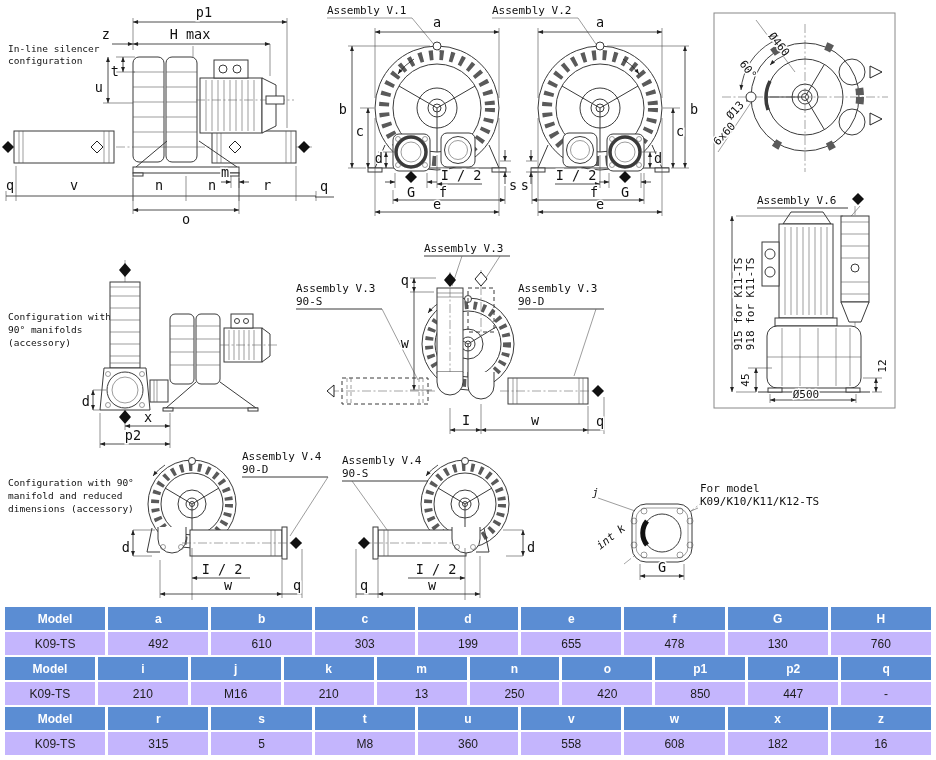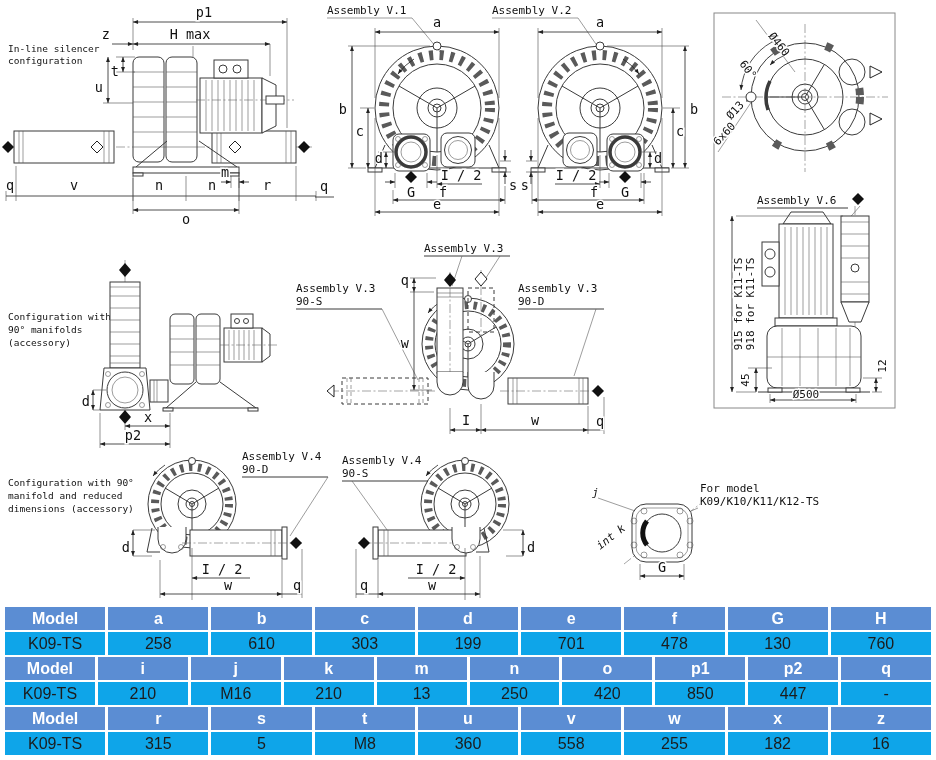--- a/index.html
+++ b/index.html
@@ -23,23 +23,23 @@
   .dm{font-size:11px;paint-order:stroke fill;stroke:#fff;stroke-width:3px}
   .lbl{font-size:11px}
   .cap{font-size:9.5px}
   .it{font-style:italic}
   .mid{text-anchor:middle}
   .end{text-anchor:end}
   
   #dim-table{position:absolute;left:0;top:607px;width:936px;padding:0 5px}
   .trow{display:grid;gap:3px;margin-bottom:2px}
   .trow>div{height:23px;display:flex;align-items:center;justify-content:center;
-    font-family:"Liberation Sans","DejaVu Sans",sans-serif;font-size:16px}
+    font-family:"Liberation Sans","DejaVu Sans",sans-serif;font-size:12px}
   .thead>div{background:#5b8dd3;color:#fff;font-weight:bold}
-  .tdata>div{background:#0ea5e9;color:#1c1c1c}
+  .tdata>div{background:#c4b5fd;color:#1c1c1c}
 </style>
 </head>
 <body>
 
 <div id="stage">
 <svg width="936" height="605" viewBox="0 0 936 605">
 <defs>
 <marker id="me" viewBox="0 0 10 10" refX="9" refY="5" markerWidth="9" markerHeight="7" orient="auto">
           <path d="M0,1.5 L9,5 L0,8.5 Z" fill="#222"></path>
         </marker>
@@ -652,25 +652,25 @@
         <div>b</div>
         <div>c</div>
         <div>d</div>
         <div>e</div>
         <div>f</div>
         <div>G</div>
         <div>H</div>
       </div>
       <div class="trow tdata" style="grid-template-columns: repeat(9, 1fr);">
         <div>K09-TS</div>
-        <div>258</div>
+        <div>492</div>
         <div>610</div>
         <div>303</div>
         <div>199</div>
-        <div>701</div>
+        <div>655</div>
         <div>478</div>
         <div>130</div>
         <div>760</div>
       </div>
       <div class="trow thead" style="grid-template-columns: repeat(10, 1fr);">
         <div>Model</div>
         <div>i</div>
         <div>j</div>
         <div>k</div>
         <div>m</div>
@@ -703,18 +703,18 @@
         <div>x</div>
         <div>z</div>
       </div>
       <div class="trow tdata" style="grid-template-columns: repeat(9, 1fr);">
         <div>K09-TS</div>
         <div>315</div>
         <div>5</div>
         <div>M8</div>
         <div>360</div>
         <div>558</div>
-        <div>255</div>
+        <div>608</div>
         <div>182</div>
         <div>16</div>
       </div>
     </div>
 </div>
 
 </body></html>

